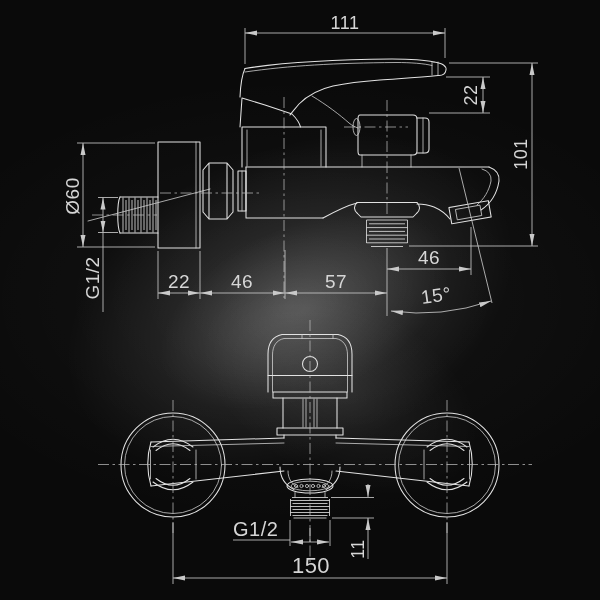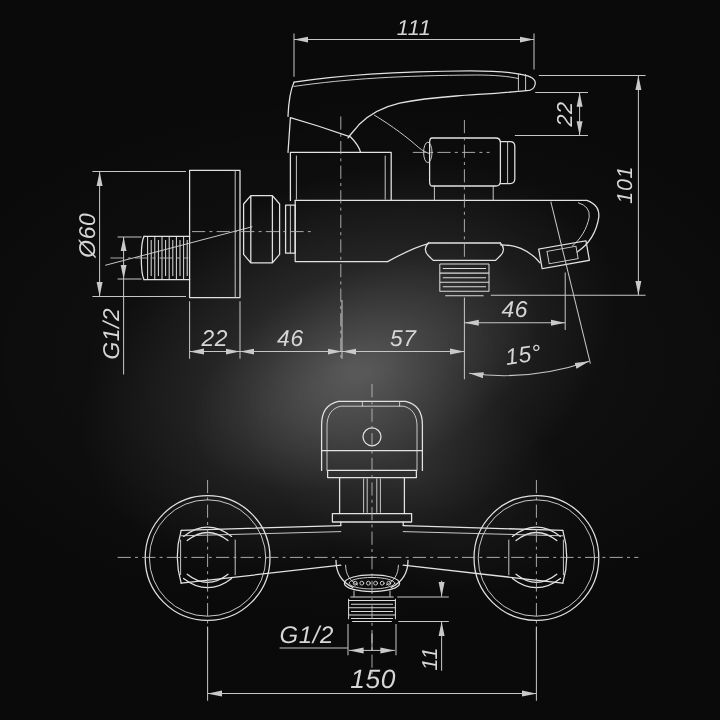--- a/index.html
+++ b/index.html
@@ -2,21 +2,20 @@
 <html><head>
 <meta charset="utf-8">
 <style>
   html,body{margin:0;padding:0;background:#000;}
   .stage{
     position:relative;width:600px;height:600px;overflow:hidden;
     background:
       radial-gradient(ellipse 520px 300px at 300px 300px, rgba(255,255,255,0.045), transparent 75%),
       #0a0a0a;
     font-family:"Liberation Sans", sans-serif;
-    font-style:italic;
   }
   .glare{position:absolute;pointer-events:none;}
   .glare1{
     left:55px;top:150px;width:470px;height:310px;
     transform:rotate(-24deg);
     background:radial-gradient(closest-side, rgba(255,255,255,0.17), rgba(255,255,255,0.08) 55%, transparent 100%);
   }
   .glare2{
     left:150px;top:225px;width:310px;height:170px;
     transform:rotate(-24deg);

